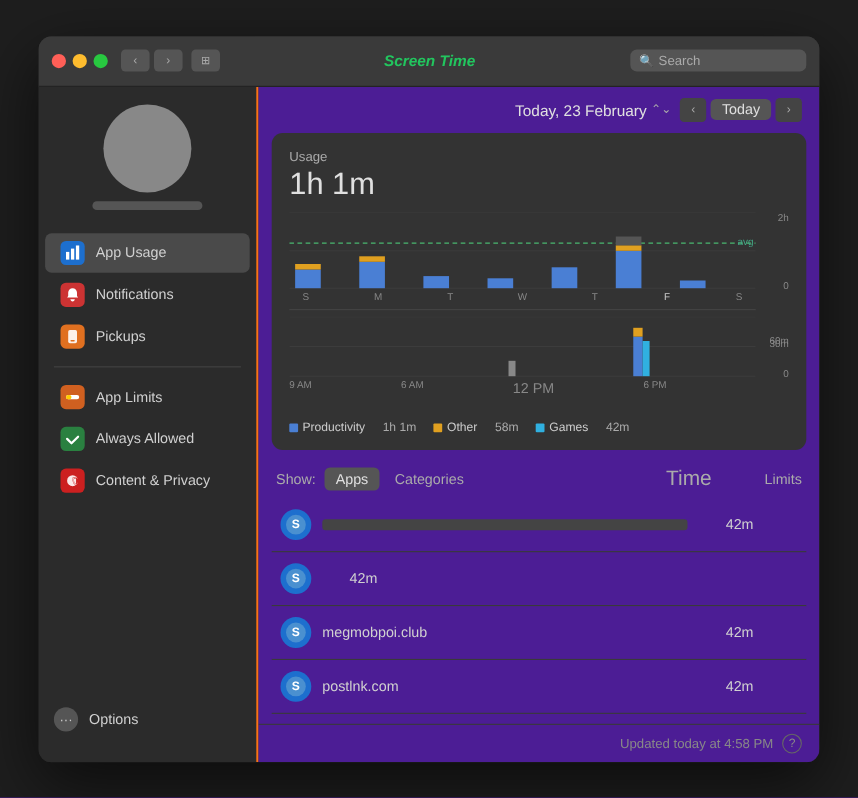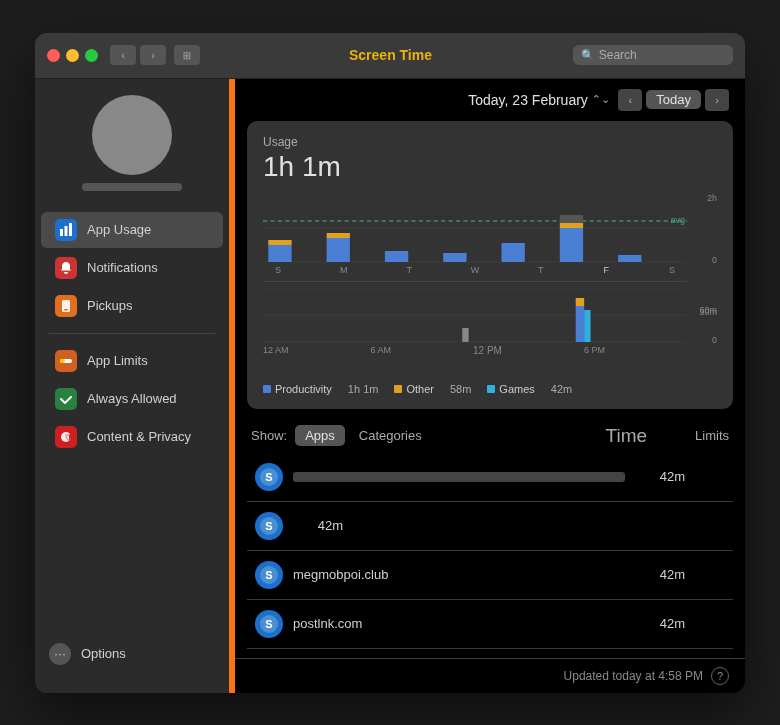--- a/index.html
+++ b/index.html
@@ -72,23 +72,24 @@
       align-items: center;
       justify-content: center;
       cursor: pointer;
       color: #aaa;
       font-size: 10px;
       margin-right: 8px;
     }
     .title-text {
       flex: 1;
       text-align: center;
-      color: #eab308;
+      color: #22c55e;
       font-size: 14px;
       font-weight: 600;
+      font-style: italic;
     }
     .search-bar {
       display: flex;
       align-items: center;
       background: #555;
       border-radius: 6px;
       padding: 3px 8px;
       gap: 4px;
       width: 160px;
     }
@@ -103,21 +104,21 @@
     }
 
     
     .sidebar {
       width: 200px;
       background: #2b2b2b;
       display: flex;
       flex-direction: column;
       padding: 16px 0;
       flex-shrink: 0;
-      border-right: 6px solid #f97316;
+      border-right: 2px solid #f97316;
     }
     .avatar-area {
       display: flex;
       flex-direction: column;
       align-items: center;
       margin-bottom: 20px;
       padding: 0 16px;
     }
     .avatar-circle {
       width: 80px;
@@ -193,21 +194,21 @@
       justify-content: center;
       font-size: 12px;
       color: #ccc;
     }
 
     
     .right-panel {
       flex: 1;
       display: flex;
       flex-direction: column;
-      background: #000000;
+      background: #4c1d95;
       overflow: hidden;
     }
 
     
     .date-header {
       display: flex;
       align-items: center;
       padding: 10px 16px;
       gap: 8px;
       flex-shrink: 0;
@@ -611,23 +612,23 @@
             <rect x="295" y="18" width="8" height="36" fill="#4a7fd4"></rect>
             <rect x="295" y="10" width="8" height="8" fill="#e0a020"></rect>
             <rect x="303" y="22" width="6" height="32" fill="#30b0e0"></rect>
           </svg>
 
           <span class="chart-y-label" style="top:112px;">60m</span>
           <span class="chart-y-label" style="top:114px;">30m</span>
           <span class="chart-y-label" style="top:142px;">0</span>
 
           <div style="position:absolute;top:152px;left:0;right:30px;display:flex;justify-content:space-between;">
-            <span style="color:#888;font-size:9px;">12 AM</span>
+            <span style="color:#888;font-size:9px;">9 AM</span>
             <span style="color:#888;font-size:9px;">6 AM</span>
-            <span style="color:#888;font-size:10px;">12 PM</span>
+            <span style="color:#888;font-size:13px;">12 PM</span>
             <span style="color:#888;font-size:9px;">6 PM</span>
             <span style="color:#888;font-size:9px;"></span>
           </div>
         </div>
 
         <div class="legend" style="margin-top:30px;">
           <div class="legend-item">
             <div class="legend-dot" style="background:#4a7fd4;"></div>
             <span>Productivity</span>
           </div>

